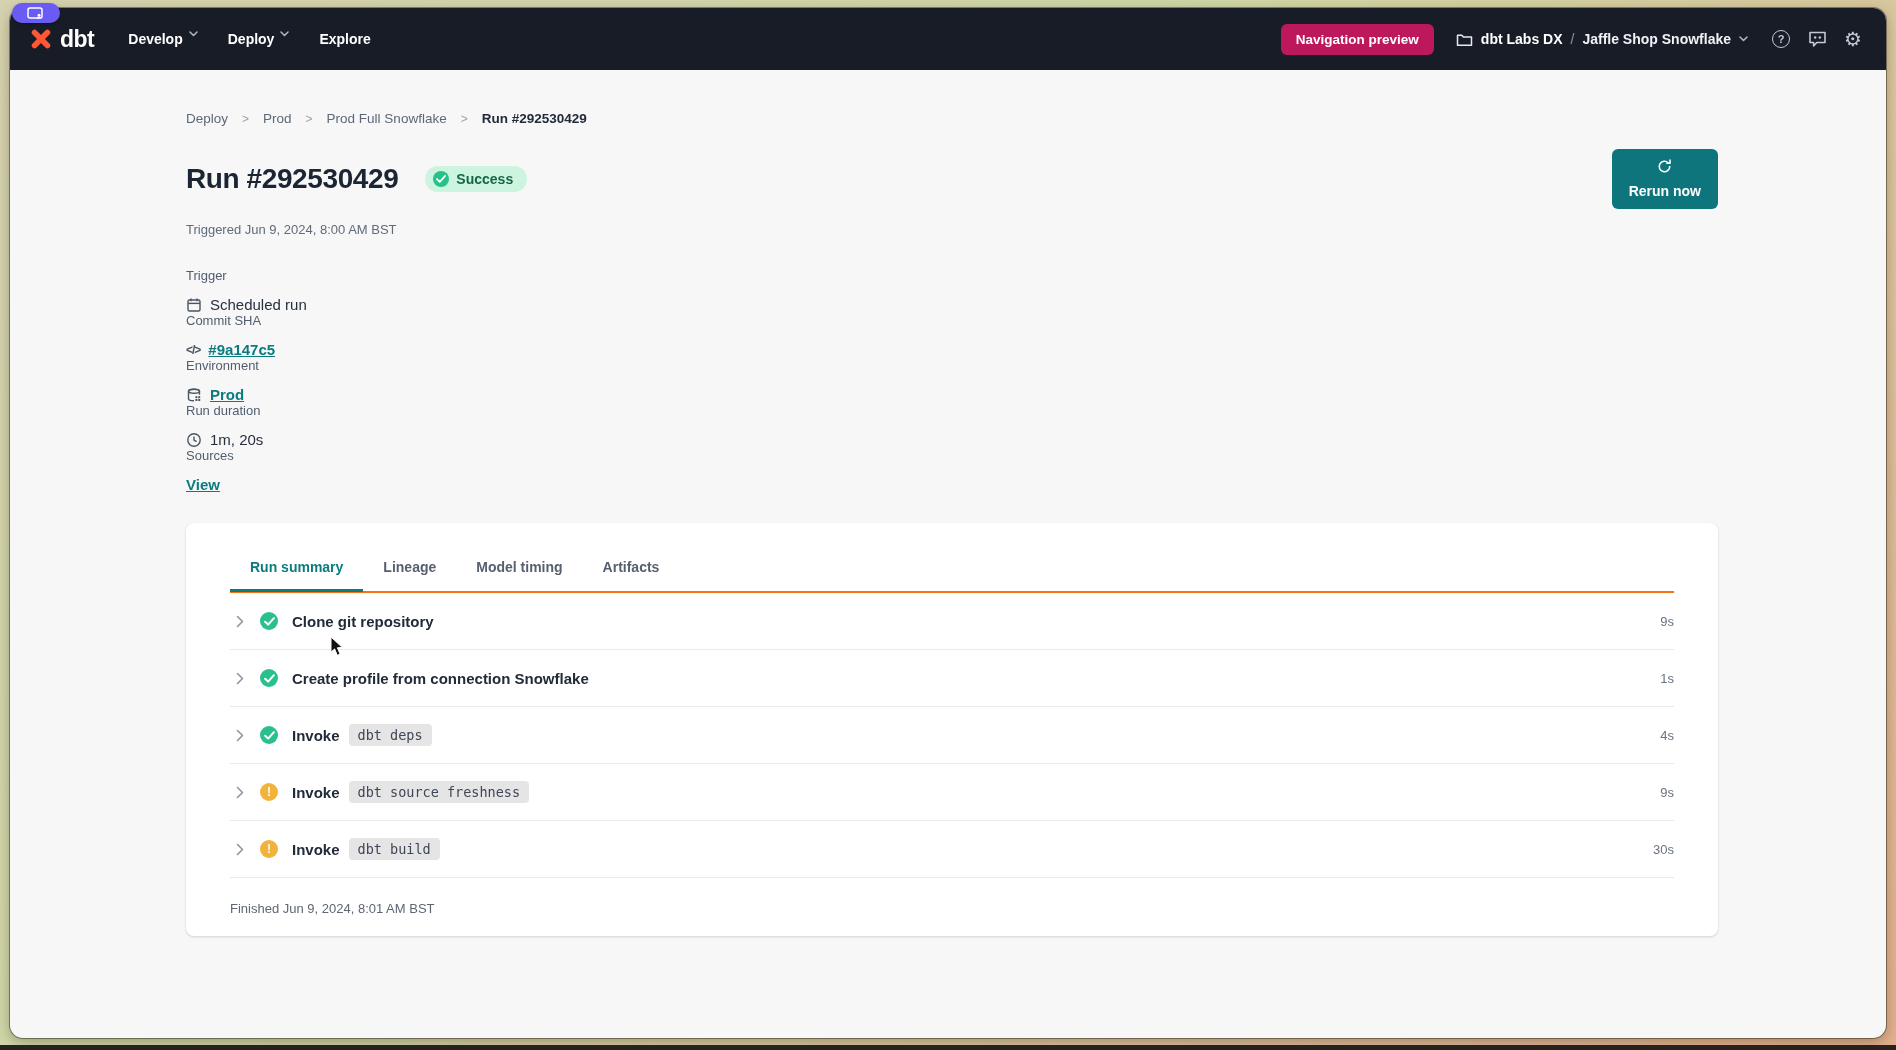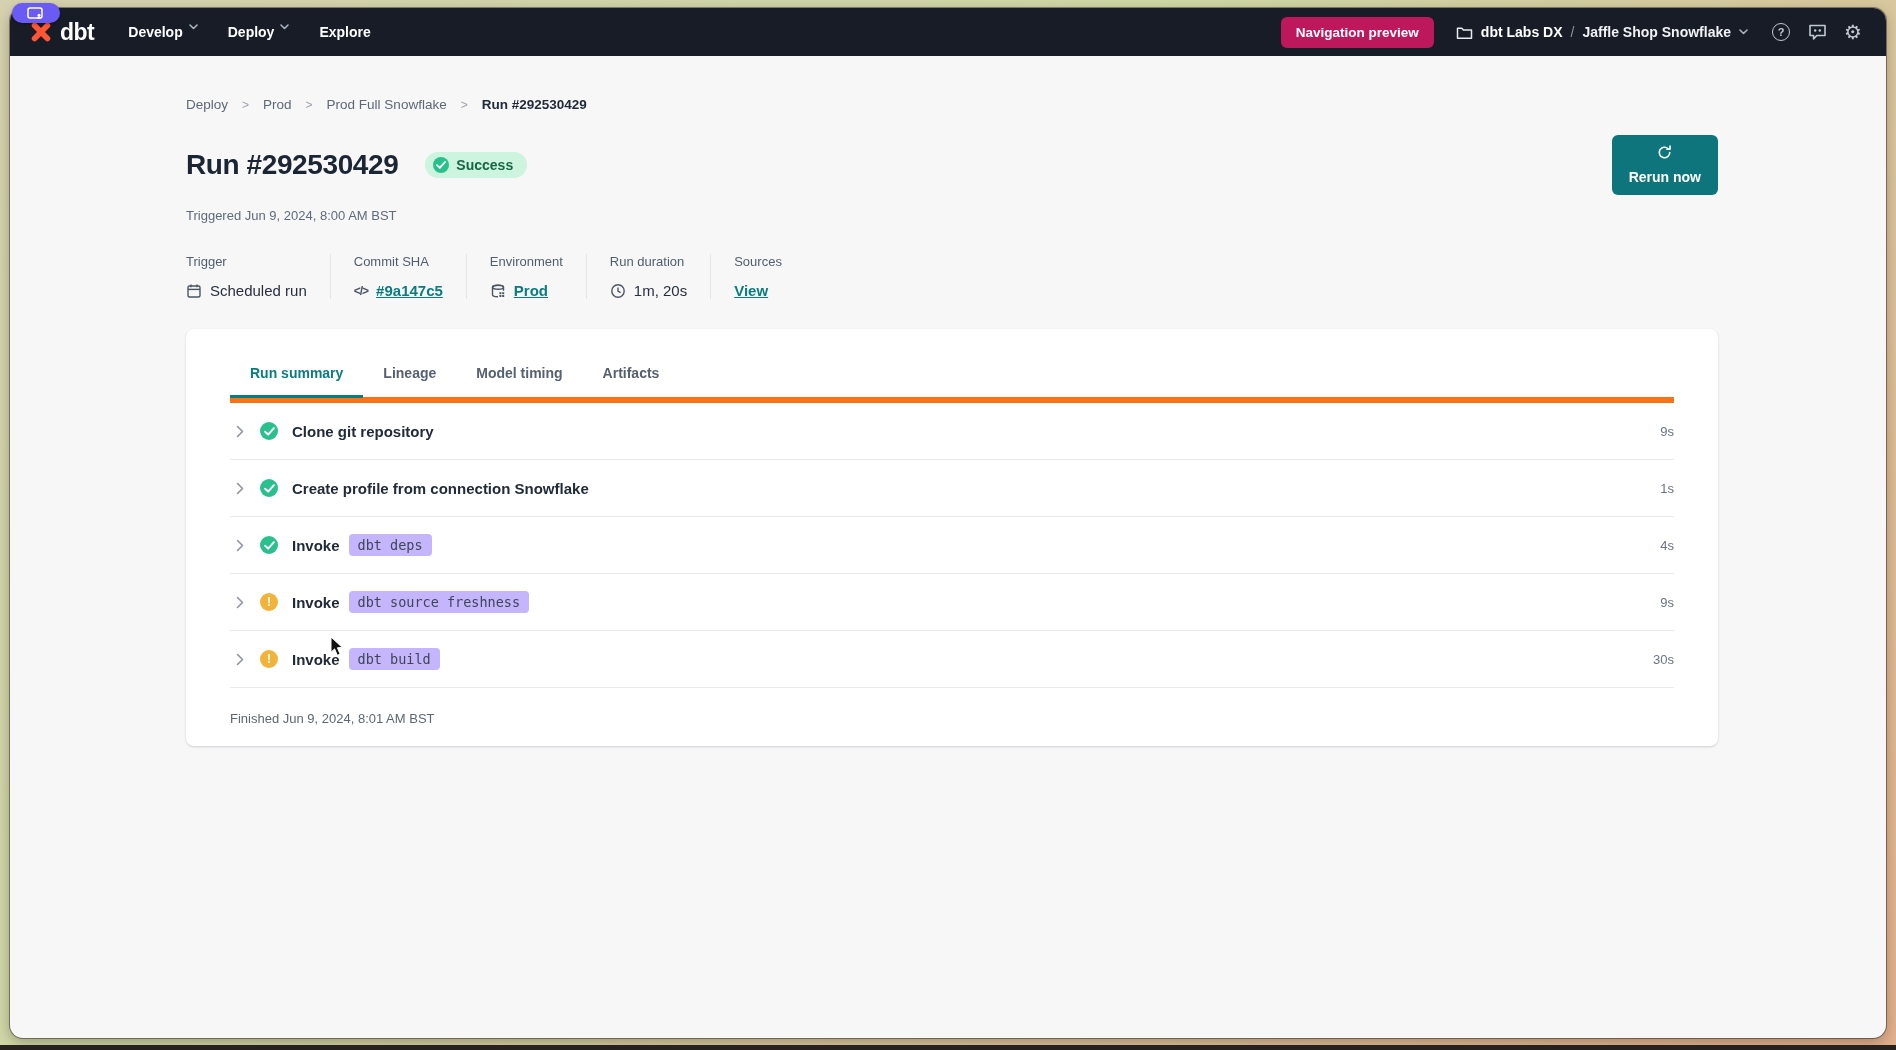--- a/index.html
+++ b/index.html
@@ -12,21 +12,21 @@
   .bottom-strip { position:absolute; left:0; bottom:0; width:100%; height:5px; background:#272220; }
 
   
   .window {
     position:absolute; left:10px; top:8px; width:1876px; height:1030px;
     border-radius:13px; overflow:hidden; background:#f7f7f8;
     box-shadow:0 0 0 1px rgba(35,28,20,.45), 0 4px 14px rgba(50,38,25,.35);
   }
 
   
-  .navbar { height:48px; background:#171c27; display:flex; align-items:center; padding:0 22px 0 18px; }
+  .navbar { height:62px; background:#171c27; display:flex; align-items:center; padding:0 22px 0 18px; }
   .logo { display:flex; align-items:center; gap:6px; margin-right:34px; cursor:pointer; }
   .logo-word { color:#fff; font-size:23px; font-weight:800; letter-spacing:-0.5px; }
   .nav-menus { display:flex; align-items:center; gap:30px; }
   .nav-item { display:flex; align-items:flex-start; gap:6px; color:#fff; font-size:14px; font-weight:700; cursor:pointer; }
   .caret { width:9px; height:6px; }
   .caret polyline { fill:none; stroke:#aab2bf; stroke-width:1.6; stroke-linecap:round; stroke-linejoin:round; }
   .nav-right { margin-left:auto; display:flex; align-items:center; gap:22px; }
   .nav-preview-btn {
     background:#be185d; color:#fff; border:none; border-radius:6px;
     font-family:inherit; font-size:13.5px; font-weight:700; padding:8px 15px; cursor:pointer;
@@ -52,53 +52,53 @@
   .page-title { font-size:28px; font-weight:700; color:#1c2534; letter-spacing:-0.4px; }
   .status-badge { margin-left:27px; display:flex; align-items:center; gap:7px; background:#ccf4df; border-radius:15px; padding:5px 14px 5px 8px; }
   .badge-check { width:16px; height:16px; border-radius:50%; background:#29c08d; display:flex; align-items:center; justify-content:center; }
   .badge-check svg { width:10px; height:8px; }
   .status-badge-label { font-size:14px; font-weight:600; color:#166646; }
   .rerun-btn { display:flex; align-items:center; gap:9px; background:#0e757d; border:none; border-radius:6px; color:#fff; font-family:inherit; font-size:14px; font-weight:700; padding:10px 17px; cursor:pointer;flex-direction:column; }
 
   .triggered { margin-top:13px; font-size:13px; color:#5f6b7b; }
 
   
-  .meta-row { margin-top:31px; display:flex; align-items:stretch; }
+  .meta-row { margin-top:31px; display:flex; align-items:stretch;flex-direction:column; }
   .meta-col { margin-right:23px; }
   .meta-divider { width:1px; background:#e2e5e9; margin-right:23px; }
   .meta-label { font-size:13px; color:#515e6e; }
   .meta-value { margin-top:13px; display:flex; align-items:center; gap:8px; font-size:15px; font-weight:500; color:#27303f; }
   .meta-icon { display:flex; align-items:center; color:#4c5663; }
   .meta-icon svg { stroke:#4c5663; }
   .code-glyph { font-size:12px; font-weight:700; color:#4c5663; letter-spacing:-1px; }
   a.teal-link { color:#0a7c80; font-weight:600; text-decoration:underline; cursor:pointer; }
 
   
   .card { margin:30px 0 40px; background:#fff; border-radius:8px; padding:0 44px 20px;
           box-shadow:0 1px 2px rgba(16,24,40,.07), 0 1px 3px rgba(16,24,40,.1); }
-  .tabs { display:flex; padding-top:26px; border-bottom:6px solid #f97316; }
+  .tabs { display:flex; padding-top:26px; border-bottom:2px solid #f97316; }
   .tab { padding:10px 20px 14px; font-size:14px; font-weight:600; color:#566070; cursor:pointer; border-bottom:3px solid transparent; margin-bottom:-1px; }
   .tab.active { color:#0c7b80; border-bottom-color:#0c7b80; }
 
   .queue-row { display:flex; align-items:flex-start; gap:13px; padding:33px 0 21px; border-bottom:1px solid #e9eaec; margin-left:28px; }
   .queue-icon { color:#97a0ae; margin-top:2px; display:flex; }
   .queue-title { font-size:15px; font-weight:700; color:#1f2835; }
   .queue-link { display:inline-block; margin-top:5px; font-size:13px; color:#5d6773; text-decoration:underline; cursor:pointer; }
 
   .step-row { height:57px; display:flex; align-items:center; border-bottom:1px solid #e9eaec; }
   .chevron { width:14px; height:14px; margin-left:6px; display:flex; align-items:center; cursor:pointer; }
   .chevron svg { width:8px; height:13px; }
   .chevron polyline { fill:none; stroke:#8d96a4; stroke-width:1.6; stroke-linecap:round; stroke-linejoin:round; }
   .status-dot { width:18px; height:18px; border-radius:50%; margin-left:10px; display:flex; align-items:center; justify-content:center; flex:none; }
   .status-dot.success { background:#29c08d; }
   .status-dot.warning { background:#f1b33a; }
   .status-dot svg { width:11px; height:9px; }
   .warn-mark { color:#fff; font-size:12px; font-weight:800; line-height:1; }
   .step-label { margin-left:14px; font-size:15px; font-weight:700; color:#222b3a; }
-  .cmd-chip { margin-left:9px; font-family:"DejaVu Sans Mono", monospace; font-size:13.5px; color:#3f4656; background:#c4b5fd; border-radius:4px; padding:3px 9px; }
+  .cmd-chip { margin-left:9px; font-family:"DejaVu Sans Mono", monospace; font-size:13.5px; color:#3f4656; background:#e5e5e5; border-radius:4px; padding:3px 9px; }
   .duration { margin-left:auto; font-size:13px; color:#6a7382; }
 
   .card-footer { padding-top:23px; font-size:13px; color:#5d6773; }
 
   
   .screen-badge { position:absolute; left:12px; top:3px; width:48px; height:20px; border-radius:10px;
     background:#6b5bf5; display:flex; align-items:center; justify-content:center;
     box-shadow:0 1px 3px rgba(0,0,0,.3); }
   .cursor { position:absolute; left:330px; top:636px; width:15px; height:21px; pointer-events:none; }
 </style>

